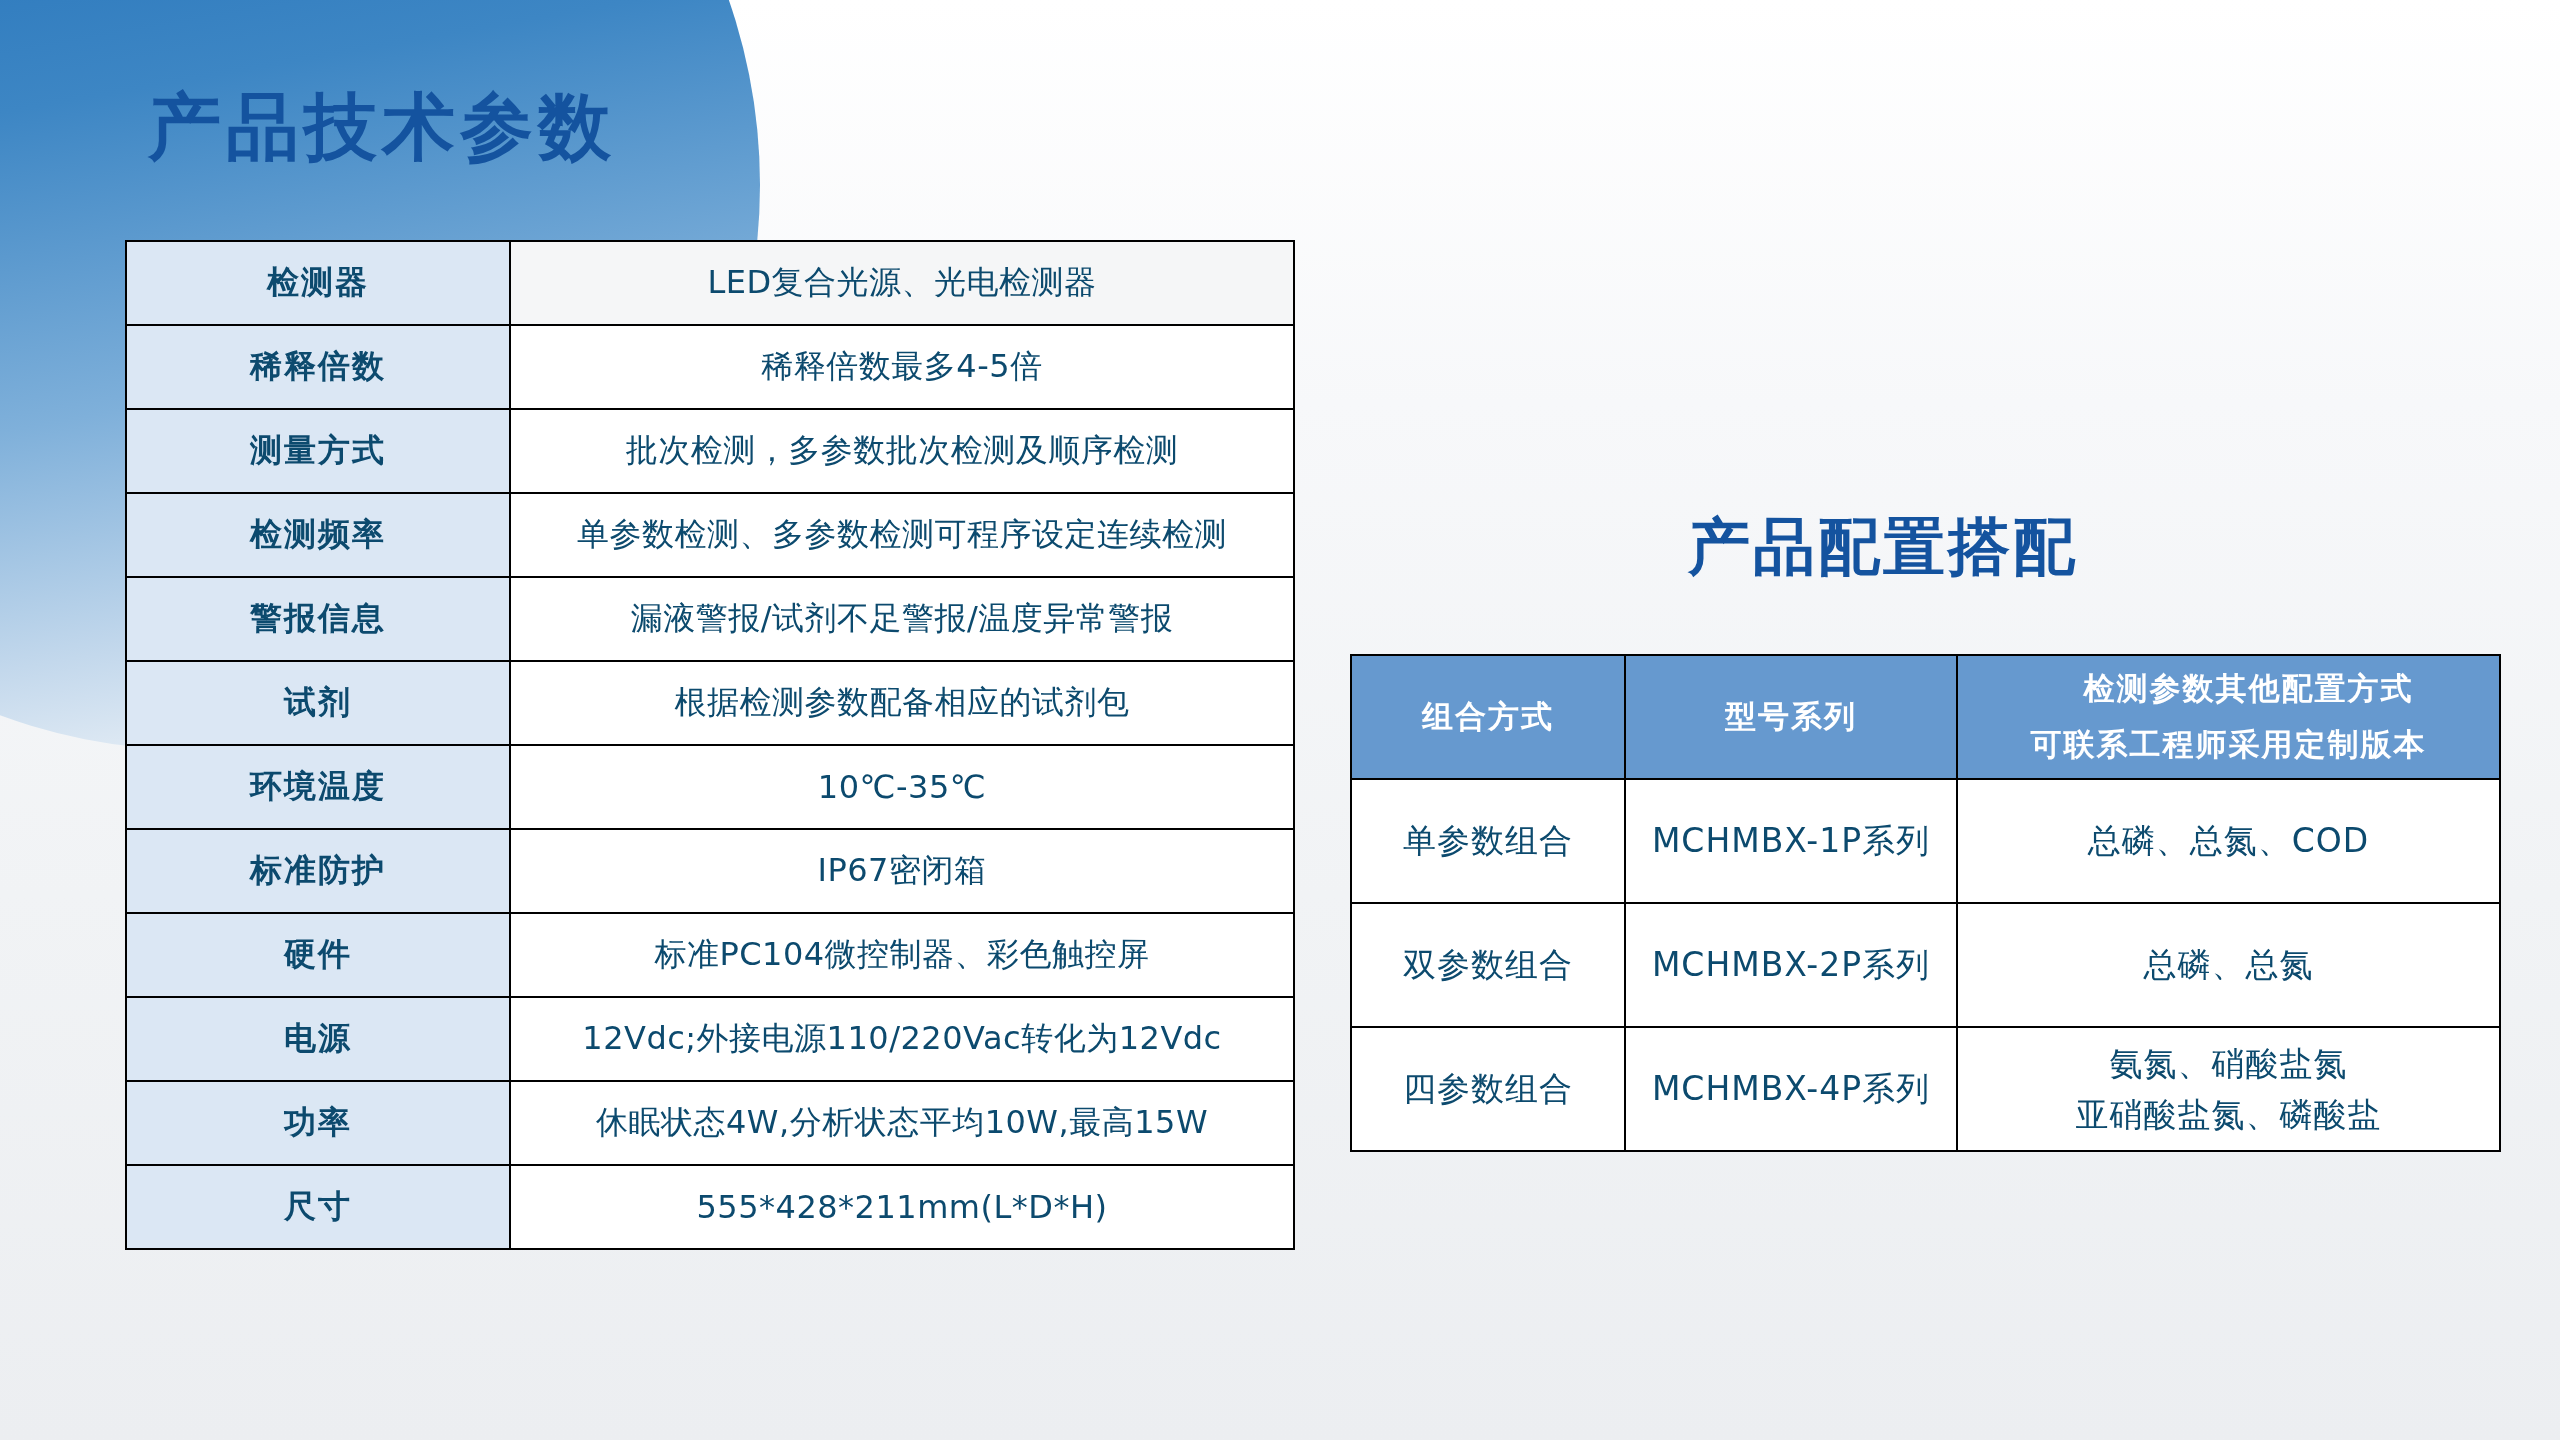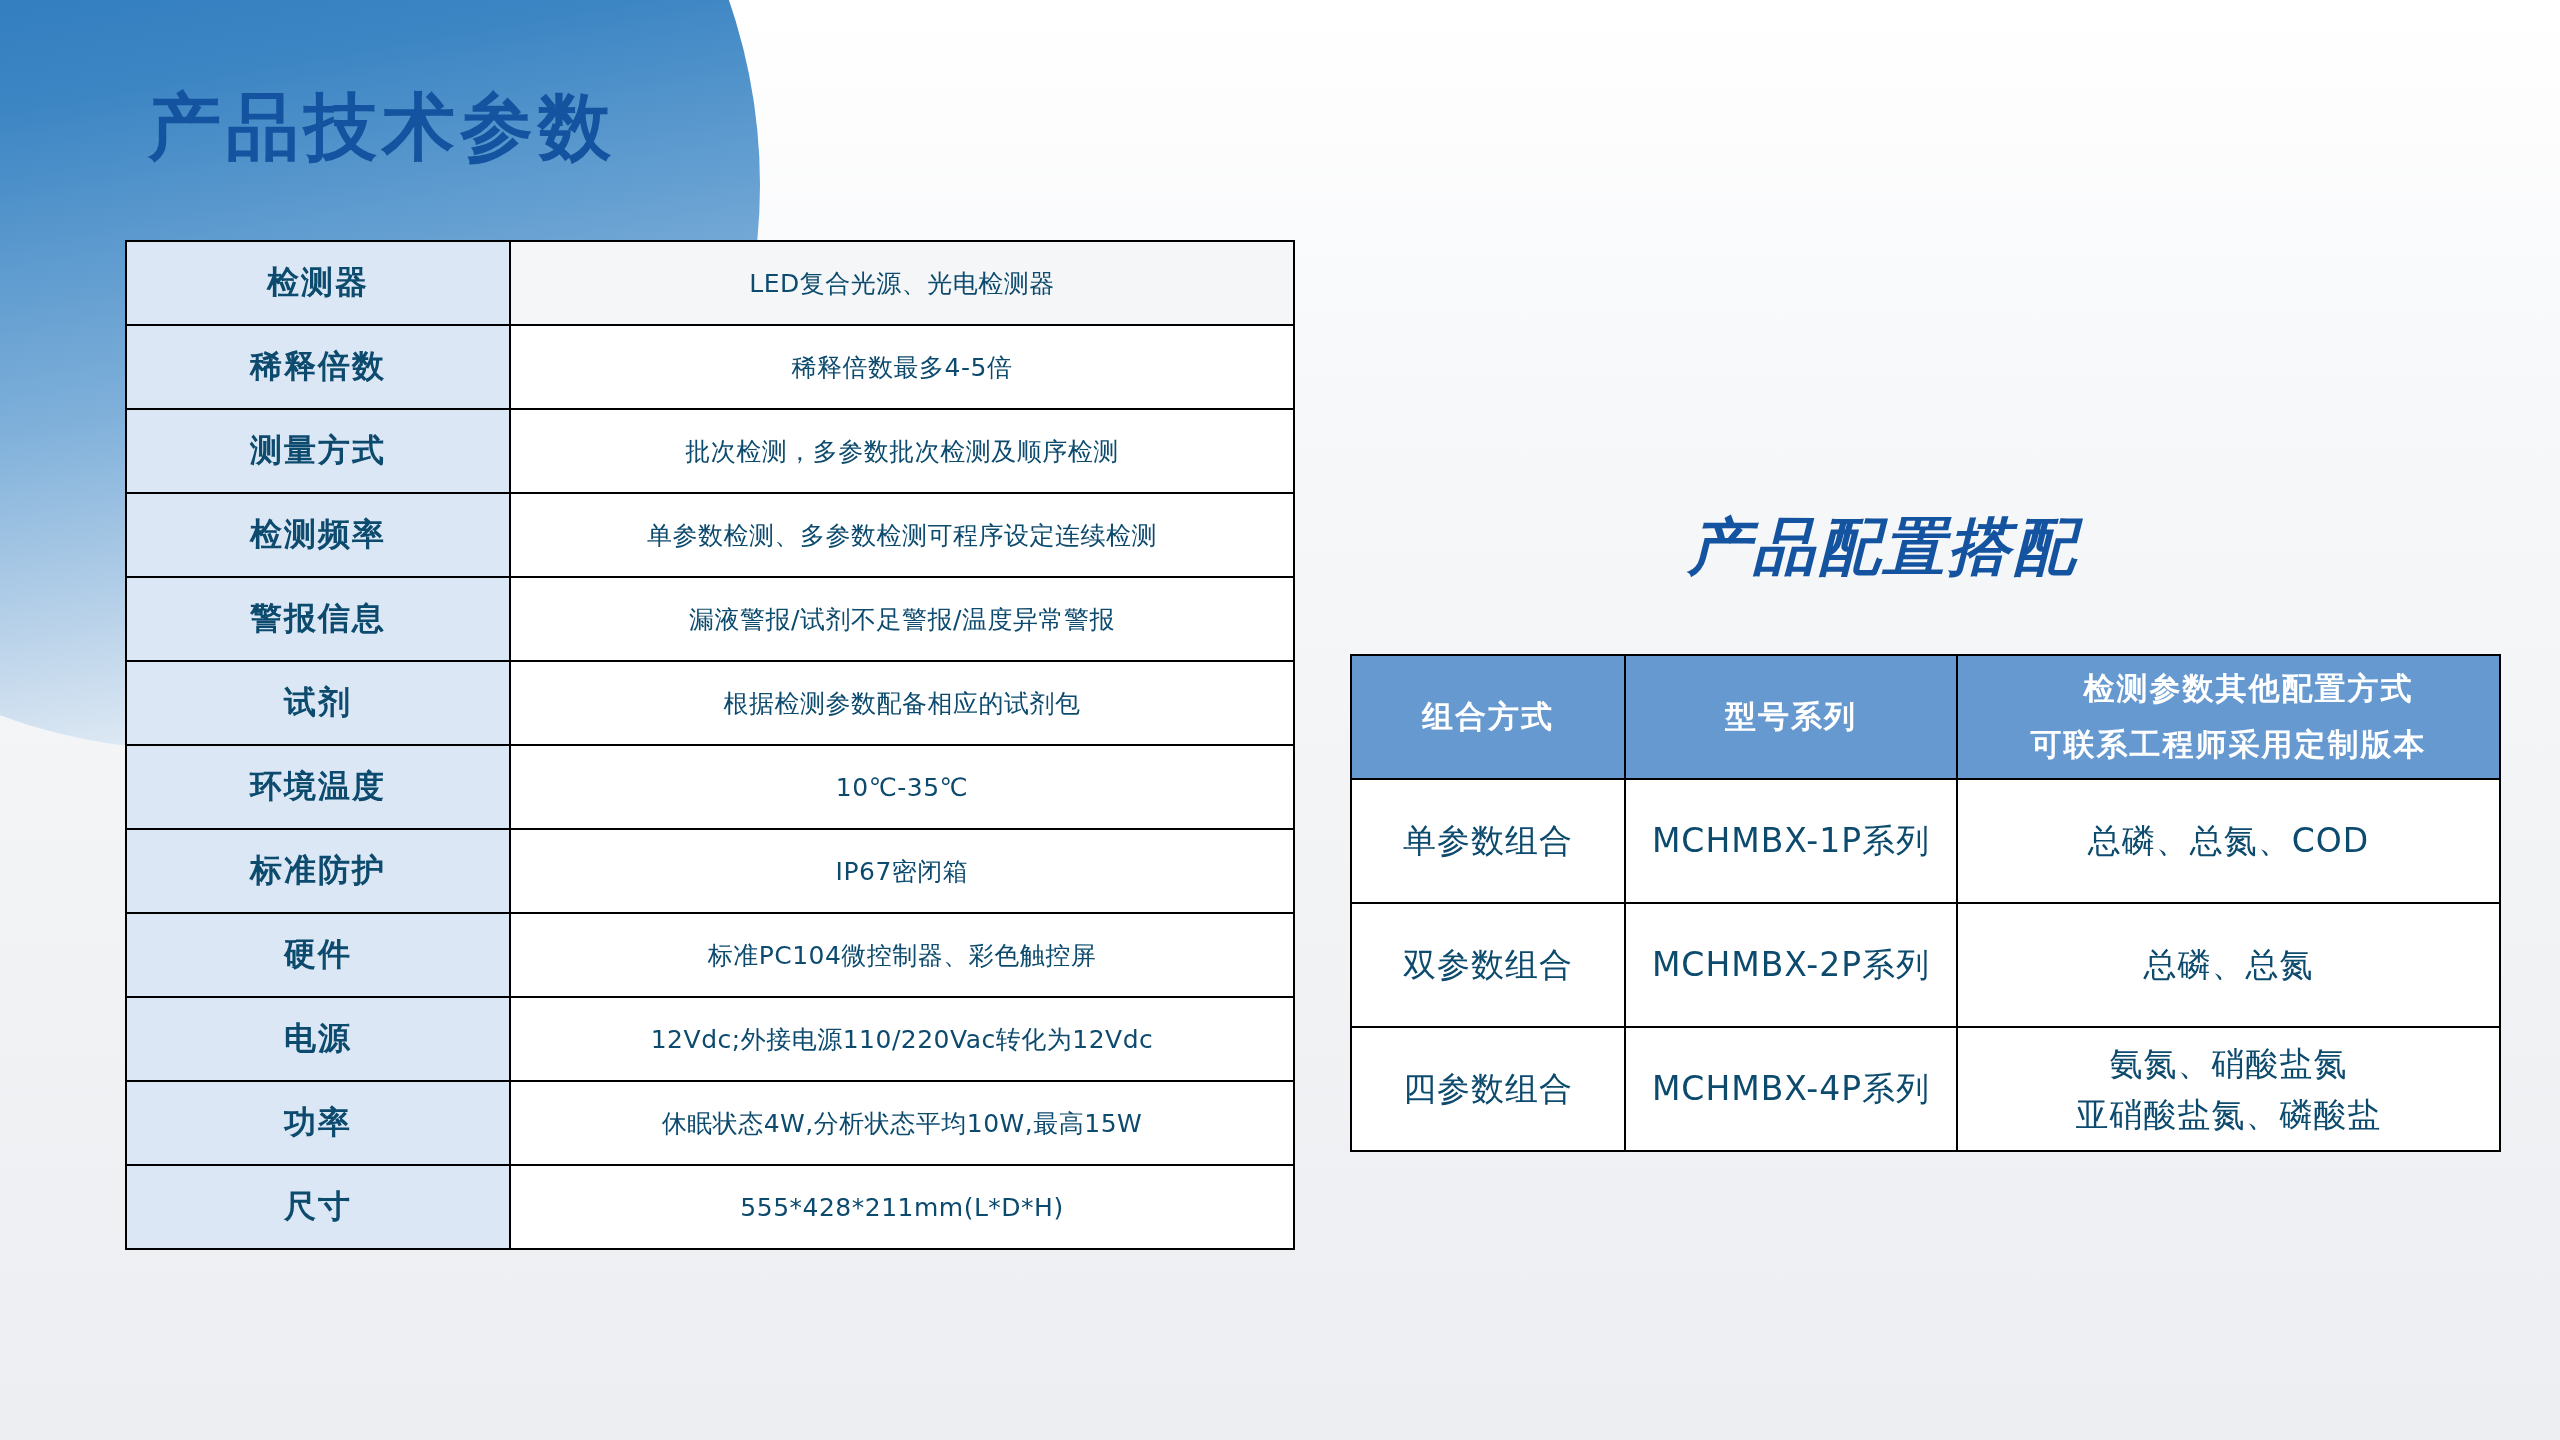--- a/index.html
+++ b/index.html
@@ -53,21 +53,20 @@
   #title-left {
     left: 148px;
     top: 90px;
     font-size: 73px;
   }
   #title-right {
     left: 1688px;
     top: 516px;
     font-size: 62px;
     letter-spacing: 3px;
-    font-style: italic;
   }
 
   
   .tbl {
     position: absolute;
     border-collapse: collapse;
     table-layout: fixed;
     background: #ffffff;
   }
   .tbl td {
@@ -86,21 +85,21 @@
   #spec-table td.k {
     width: 380px;
     background: #dbe7f4;
     font-weight: bold;
     font-size: 32px;
     letter-spacing: 2px;
     height: 80px;
   }
   #spec-table td.v {
     background: #ffffff;
-    font-size: 25px;
+    font-size: 32px;
     letter-spacing: 0.5px;
     height: 80px;
     margin-top: 44px;
   }
   #spec-table tr:first-child td.v {
     background: #f5f6f7;
   }
 
   
   #config-table {

